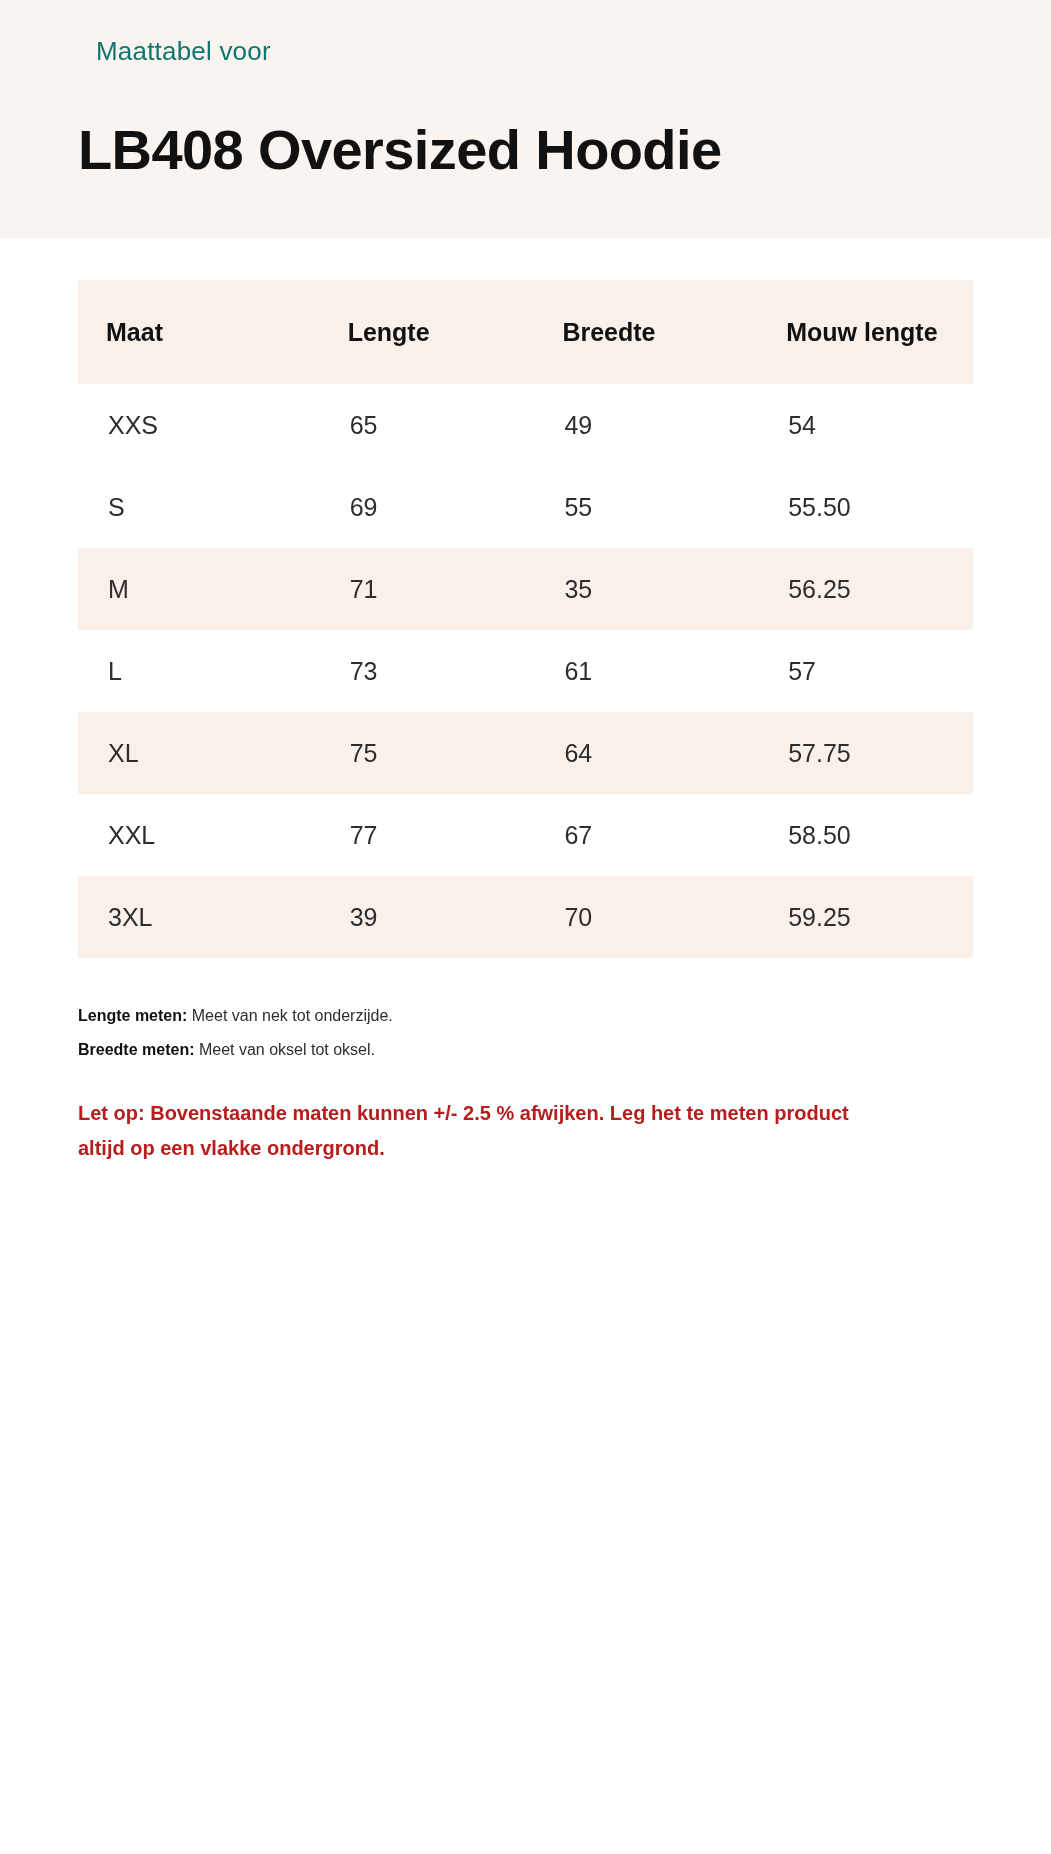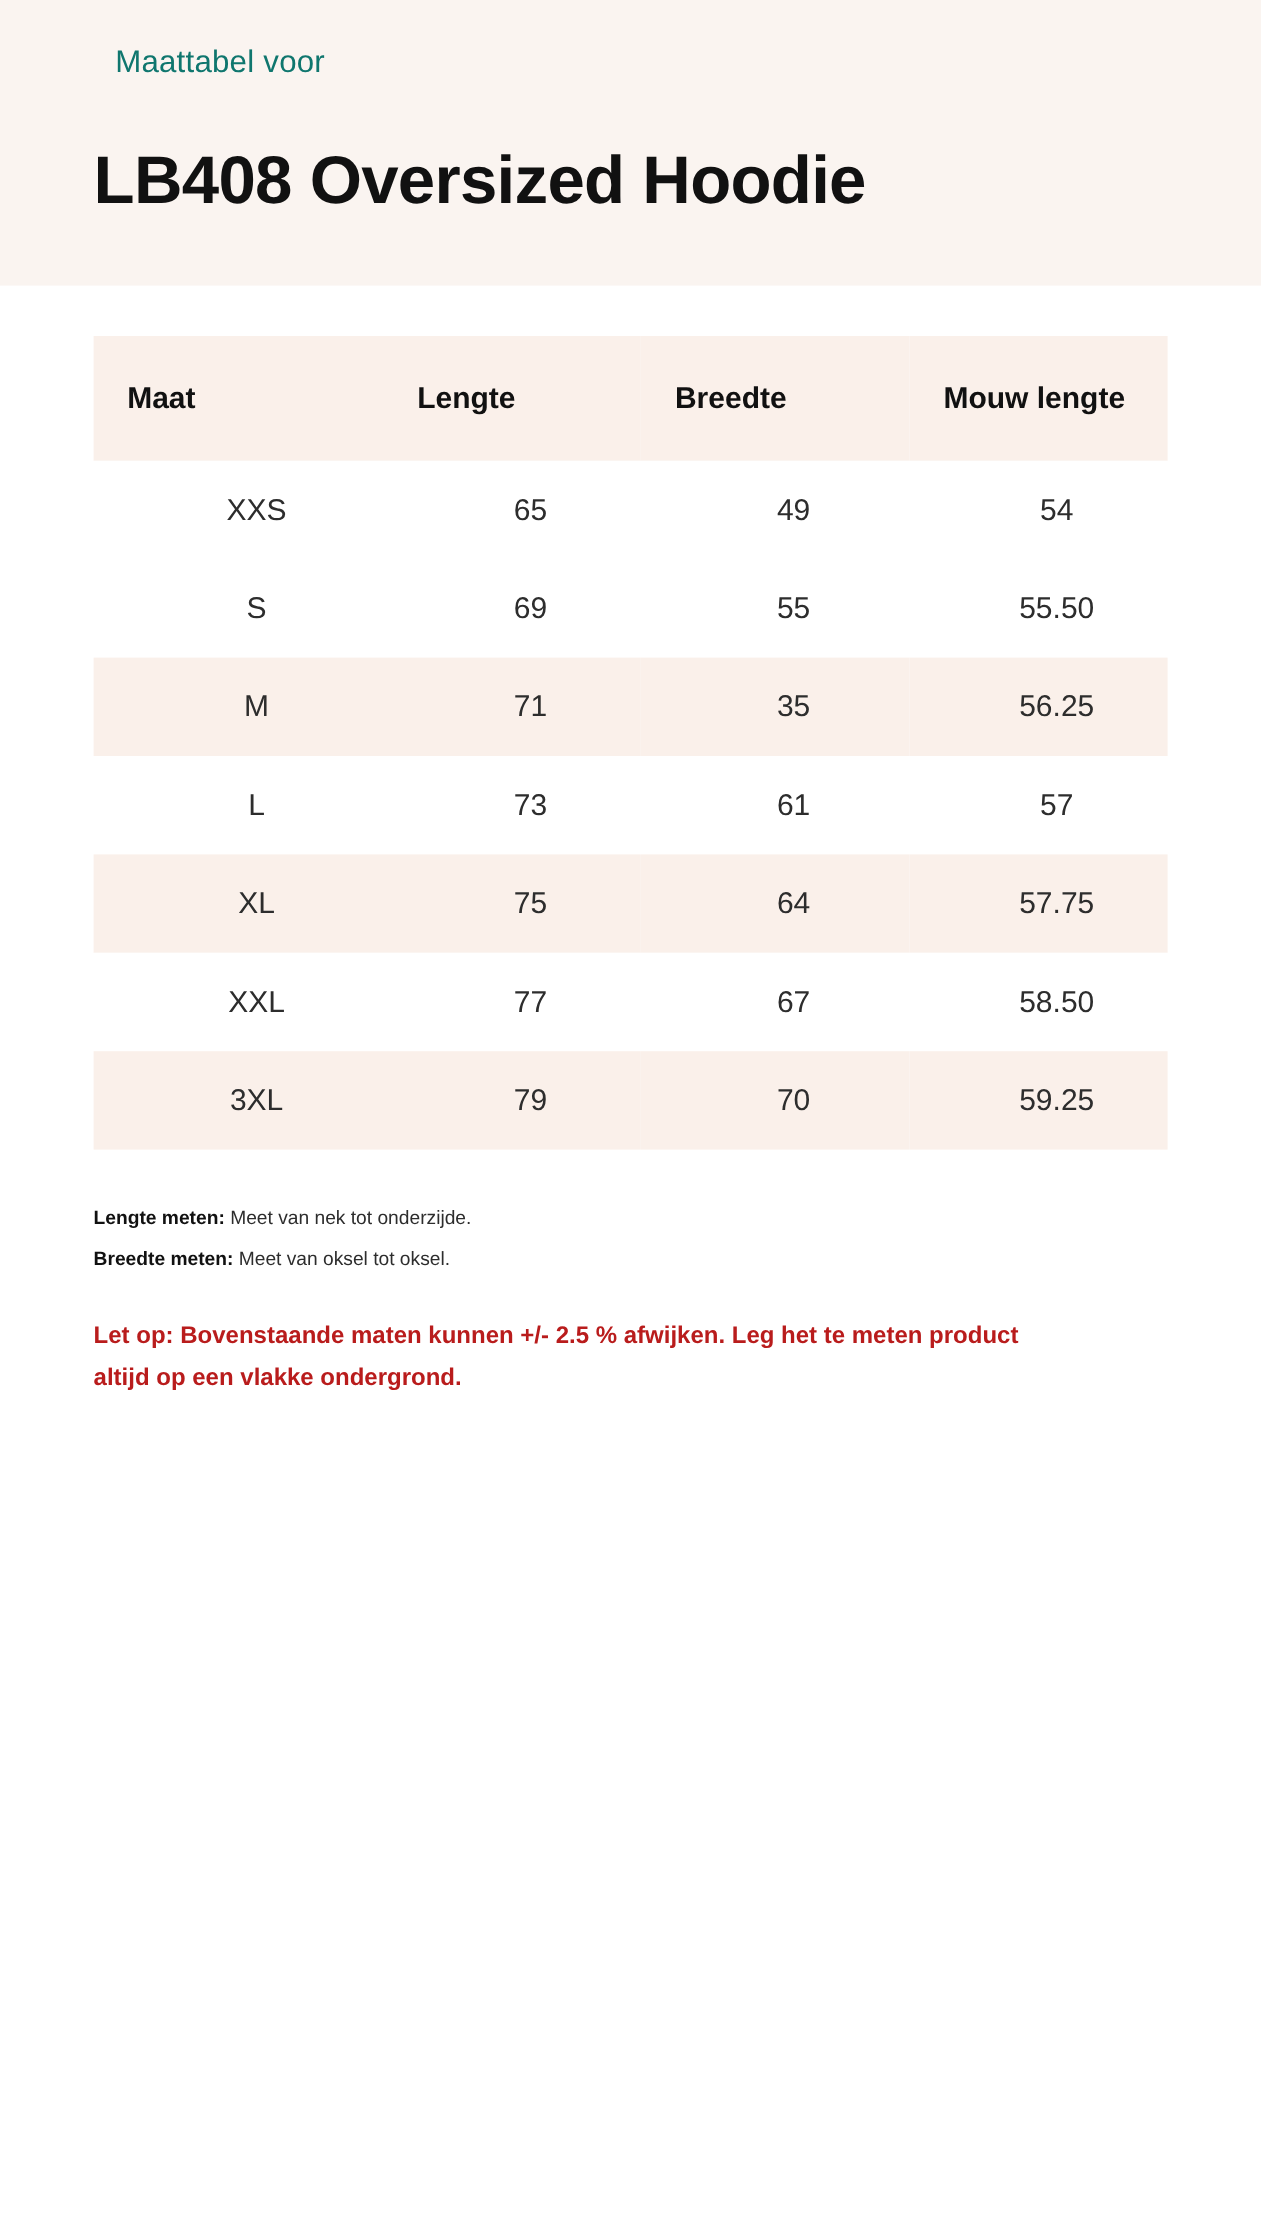--- a/index.html
+++ b/index.html
@@ -50,21 +50,21 @@
     font-weight: 700;
     color: #111111;
     padding: 36px 0 36px 28px;
     line-height: 1.3;
     vertical-align: top;
   }
   table.size-table thead tr {
     background: #faf0ea;
   }
   table.size-table td {
-    text-align: center;
+    text-align: left;
     font-size: 25px;
     font-weight: 400;
     color: #2d2d2d;
     padding: 26px 0 26px 30px;
     line-height: 1.2;
   }
   table.size-table tbody tr.odd-row {
     background: #ffffff;
   }
   table.size-table tbody tr.even-row {
@@ -155,21 +155,21 @@
           <td>57.75</td>
         </tr>
         <tr class="odd-row">
           <td>XXL</td>
           <td>77</td>
           <td>67</td>
           <td>58.50</td>
         </tr>
         <tr class="even-row">
           <td>3XL</td>
-          <td>79</td>
+          <td>39</td>
           <td>70</td>
           <td>59.25</td>
         </tr>
       </tbody>
     </table>
 
     <div class="notes">
       <div class="note-line">
         <strong>Lengte meten:</strong><span> Meet van nek tot onderzijde.</span>
       </div>

